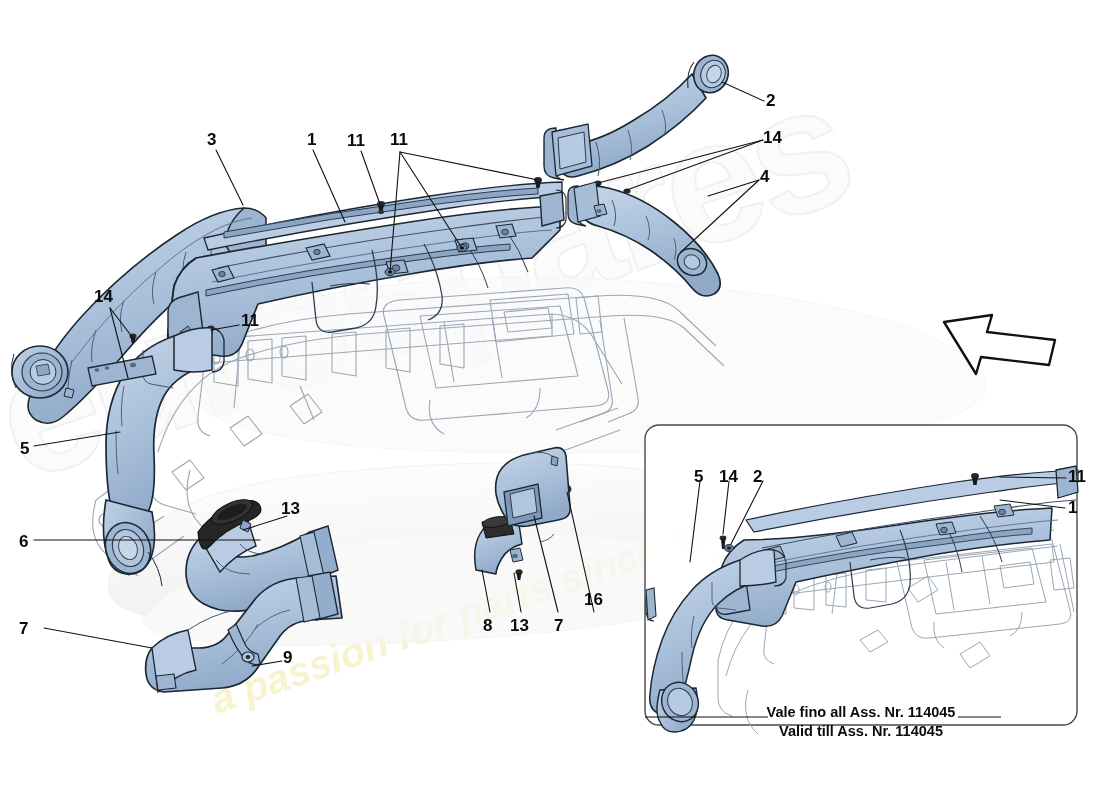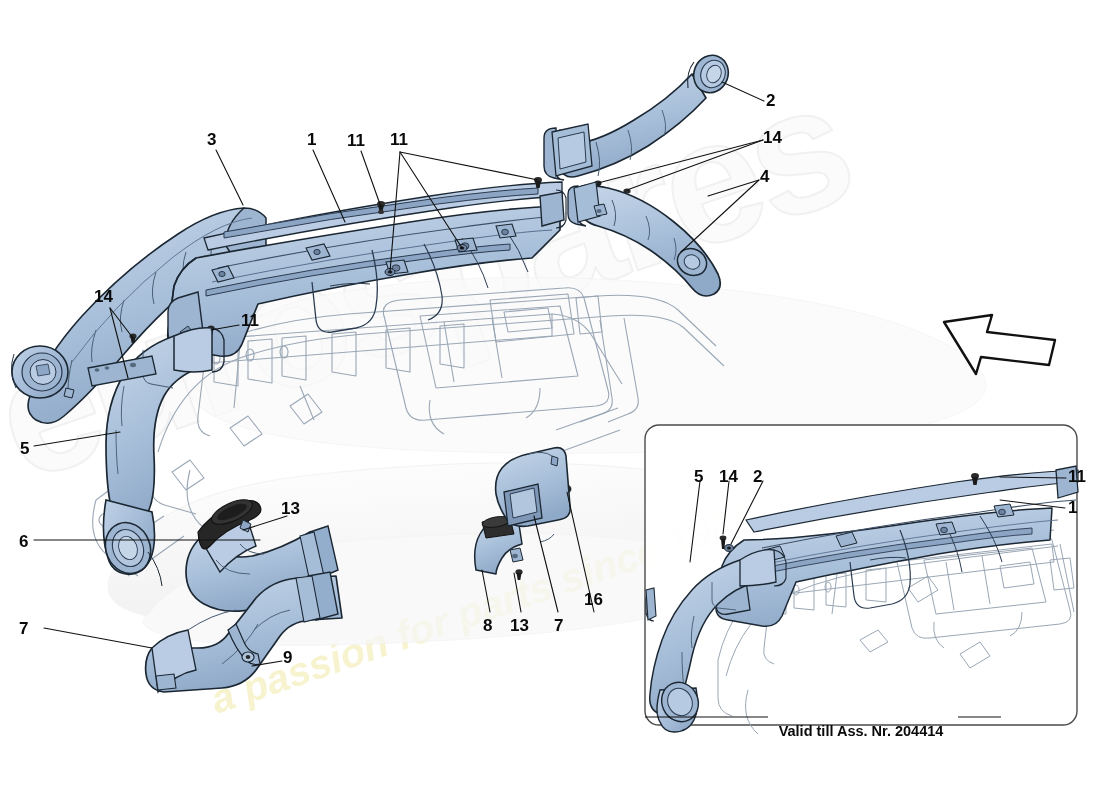--- a/index.html
+++ b/index.html
@@ -467,15 +467,16 @@
   <div class="callout-num" style="left:766px;top:92px;">2</div>
   <div class="callout-num" style="left:763px;top:129px;">14</div>
   <div class="callout-num" style="left:760px;top:168px;">4</div>
 
   <div class="callout-num" style="left:694px;top:468px;">5</div>
   <div class="callout-num" style="left:719px;top:468px;">14</div>
   <div class="callout-num" style="left:753px;top:468px;">2</div>
   <div class="callout-num" style="left:1068px;top:468px;">11</div>
   <div class="callout-num" style="left:1068px;top:499px;">1</div>
 
-  <div class="caption" style="left:645px;top:722px;width:432px;">Valid till Ass. Nr. 204414</div>
+  <div class="caption" style="left:645px;top:703px;width:432px;">Vale fino all Ass. Nr. 114045</div>
+  <div class="caption" style="left:645px;top:722px;width:432px;">Valid till Ass. Nr. 114045</div>
 
 </div>
 
 </body></html>

